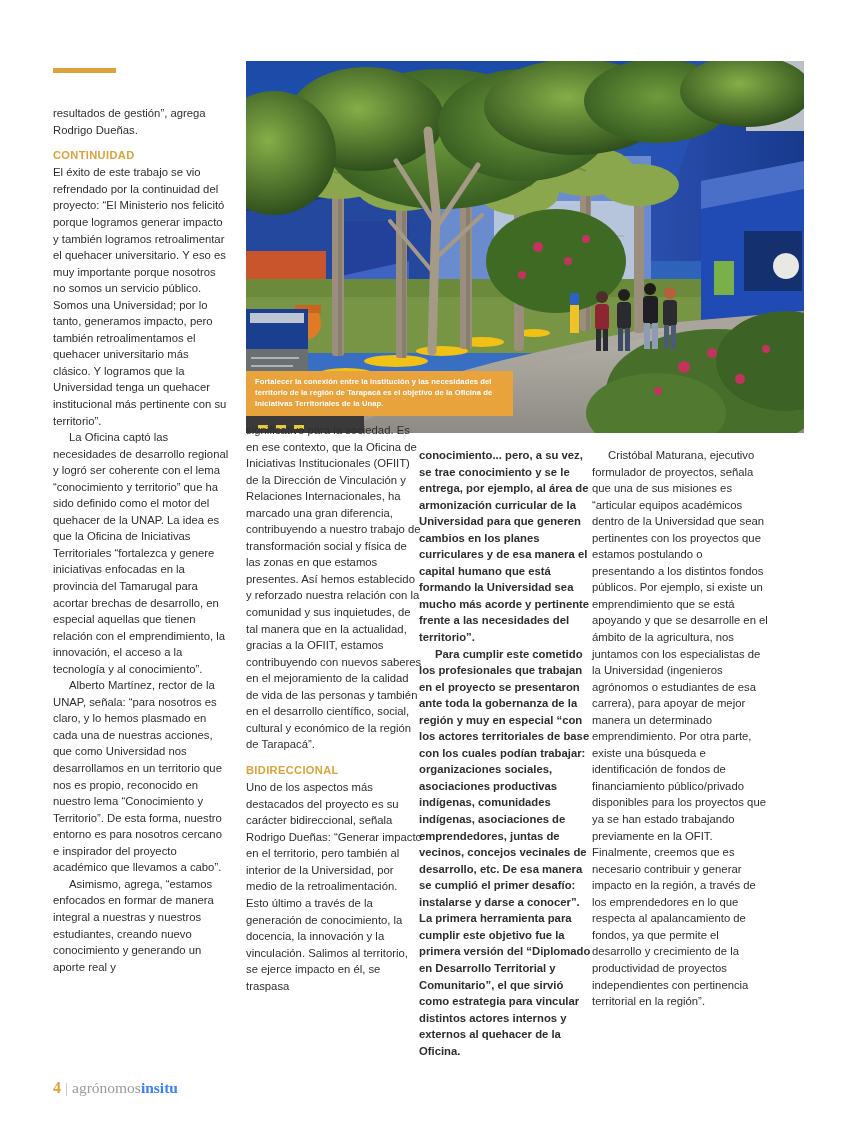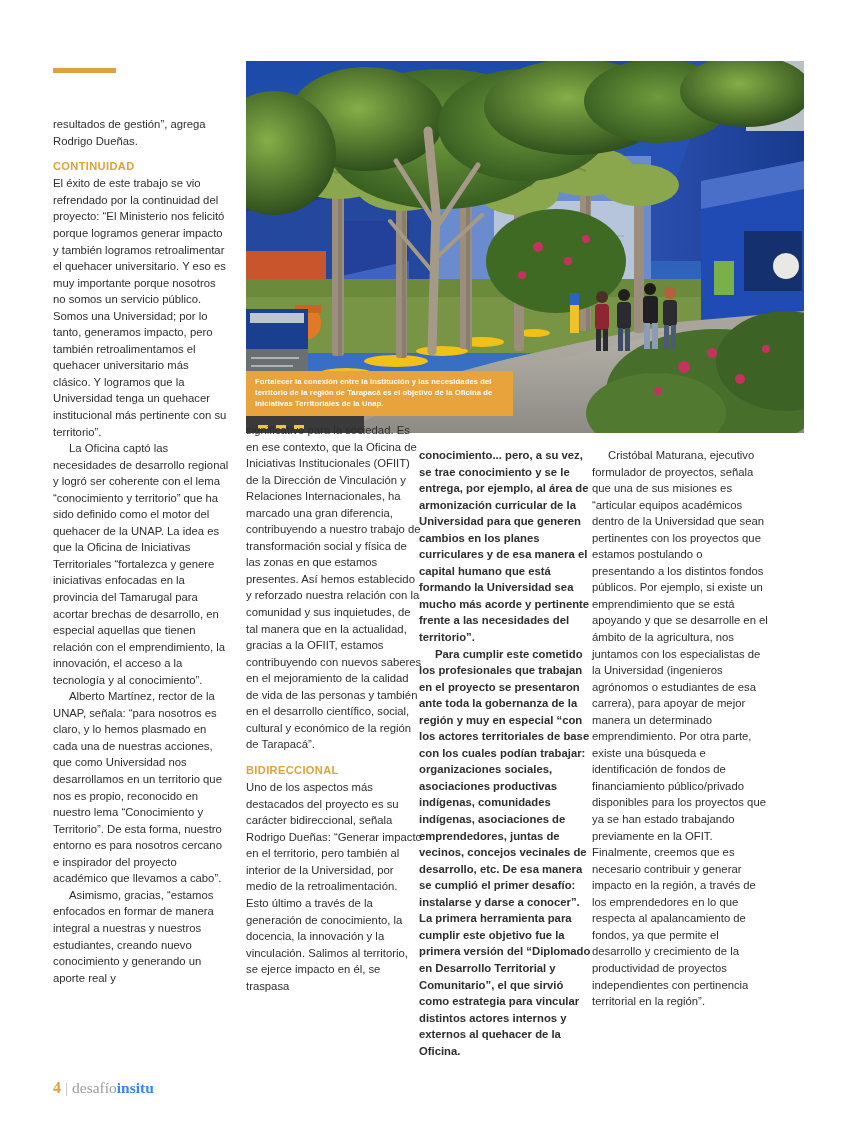--- a/index.html
+++ b/index.html
@@ -58,21 +58,21 @@
     position: absolute;
     width: 176px;
     font-size: 11.3px;
     line-height: 1.465;
     color: #2e2e2e;
     text-align: left;
   }
   .col p { margin: 0; }
   .col p.indent { text-indent: 16px; }
 
-  #col1 { left: 53px; top: 105px; margin-top: 11px; }
+  #col1 { left: 53px; top: 105px; }
   #col2 { left: 246px; top: 422px; }
   #col3 { left: 419px; top: 447px; font-weight: bold; }
   #col4 { left: 592px; top: 447px; }
 
   .section-head {
     color: #dda33b;
     font-weight: bold;
     font-size: 11.1px;
     letter-spacing: 0.35px;
     text-align: left;
@@ -308,32 +308,32 @@
 </div>
 
 <div class="hero-caption">Fortalecer la conexión entre la institución y las necesidades del territorio de la región de Tarapacá es el objetivo de la Oficina de Iniciativas Territoriales de la Unap.</div>
 
 <div class="col" id="col1">
     <p class="">resultados de gestión”, agrega Rodrigo Dueñas.</p>
     <p class="section-head">CONTINUIDAD</p>
     <p class="">El éxito de este trabajo se vio refrendado por la continuidad del proyecto: “El Ministerio nos felicitó porque logramos generar impacto y también logramos retroalimentar el quehacer universitario. Y eso es muy importante porque nosotros no somos un servicio público. Somos una Universidad; por lo tanto, generamos impacto, pero también retroalimentamos el quehacer universitario más clásico. Y logramos que la Universidad tenga un quehacer institucional más pertinente con su territorio”.</p>
     <p class="indent">La Oficina captó las necesidades de desarrollo regional y logró ser coherente con el lema “conocimiento y territorio” que ha sido definido como el motor del quehacer de la UNAP. La idea es que la Oficina de Iniciativas Territoriales “fortalezca y genere iniciativas enfocadas en la provincia del Tamarugal para acortar brechas de desarrollo, en especial aquellas que tienen relación con el emprendimiento, la innovación, el acceso a la tecnología y al conocimiento”.</p>
     <p class="indent">Alberto Martínez, rector de la UNAP, señala: “para nosotros es claro, y lo hemos plasmado en cada una de nuestras acciones, que como Universidad nos desarrollamos en un territorio que nos es propio, reconocido en nuestro lema “Conocimiento y Territorio”. De esta forma, nuestro entorno es para nosotros cercano e inspirador del proyecto académico que llevamos a cabo”.</p>
-    <p class="indent">Asimismo, gracias, “estamos enfocados en formar de manera integral a nuestras y nuestros estudiantes, creando nuevo conocimiento y generando un aporte real y</p>
+    <p class="indent">Asimismo, agrega, “estamos enfocados en formar de manera integral a nuestras y nuestros estudiantes, creando nuevo conocimiento y generando un aporte real y</p>
   </div>
 <div class="col" id="col2">
     <p class="">significativo para la sociedad. Es en ese contexto, que la Oficina de Iniciativas Institucionales (OFIIT) de la Dirección de Vinculación y Relaciones Internacionales, ha marcado una gran diferencia, contribuyendo a nuestro trabajo de transformación social y física de las zonas en que estamos presentes. Así hemos establecido y reforzado nuestra relación con la comunidad y sus inquietudes, de tal manera que en la actualidad, gracias a la OFIIT, estamos contribuyendo con nuevos saberes en el mejoramiento de la calidad de vida de las personas y también en el desarrollo científico, social, cultural y económico de la región de Tarapacá”.</p>
     <p class="section-head">BIDIRECCIONAL</p>
     <p class="">Uno de los aspectos más destacados del proyecto es su carácter bidireccional, señala Rodrigo Dueñas: “Generar impacto en el territorio, pero también al interior de la Universidad, por medio de la retroalimentación. Esto último a través de la generación de conocimiento, la docencia, la innovación y la vinculación. Salimos al territorio, se ejerce impacto en él, se traspasa</p>
   </div>
 <div class="col" id="col3">
     <p class="">conocimiento... pero, a su vez, se trae conocimiento y se le entrega, por ejemplo, al área de armonización curricular de la Universidad para que generen cambios en los planes curriculares y de esa manera el capital humano que está formando la Universidad sea mucho más acorde y pertinente frente a las necesidades del territorio”.</p>
     <p class="indent">Para cumplir este cometido los profesionales que trabajan en el proyecto se presentaron ante toda la gobernanza de la región y muy en especial “con los actores territoriales de base con los cuales podían trabajar: organizaciones sociales, asociaciones productivas indígenas, comunidades indígenas, asociaciones de emprendedores, juntas de vecinos, concejos vecinales de desarrollo, etc. De esa manera se cumplió el primer desafío: instalarse y darse a conocer”. La primera herramienta para cumplir este objetivo fue la primera versión del “Diplomado en Desarrollo Territorial y Comunitario”, el que sirvió como estrategia para vincular distintos actores internos y externos al quehacer de la Oficina.</p>
   </div>
 <div class="col" id="col4">
     <p class="indent">Cristóbal Maturana, ejecutivo formulador de proyectos, señala que una de sus misiones es “articular equipos académicos dentro de la Universidad que sean pertinentes con los proyectos que estamos postulando o presentando a los distintos fondos públicos. Por ejemplo, si existe un emprendimiento que se está apoyando y que se desarrolle en el ámbito de la agricultura, nos juntamos con los especialistas de la Universidad (ingenieros agrónomos o estudiantes de esa carrera), para apoyar de mejor manera un determinado emprendimiento. Por otra parte, existe una búsqueda e identificación de fondos de financiamiento público/privado disponibles para los proyectos que ya se han estado trabajando previamente en la OFIT. Finalmente, creemos que es necesario contribuir y generar impacto en la región, a través de los emprendedores en lo que respecta al apalancamiento de fondos, ya que permite el desarrollo y crecimiento de la productividad de proyectos independientes con pertinencia territorial en la región”.</p>
   </div>
 
 <div class="footer">
   <span class="footer-page">4</span>
   <span class="footer-bar">|</span>
-  <span class="footer-brand"><span class="light">desafío</span><span class="bold">insitu</span></span>
+  <span class="footer-brand"><span class="light">agrónomos</span><span class="bold">insitu</span></span>
 </div>
 
 </body></html>

